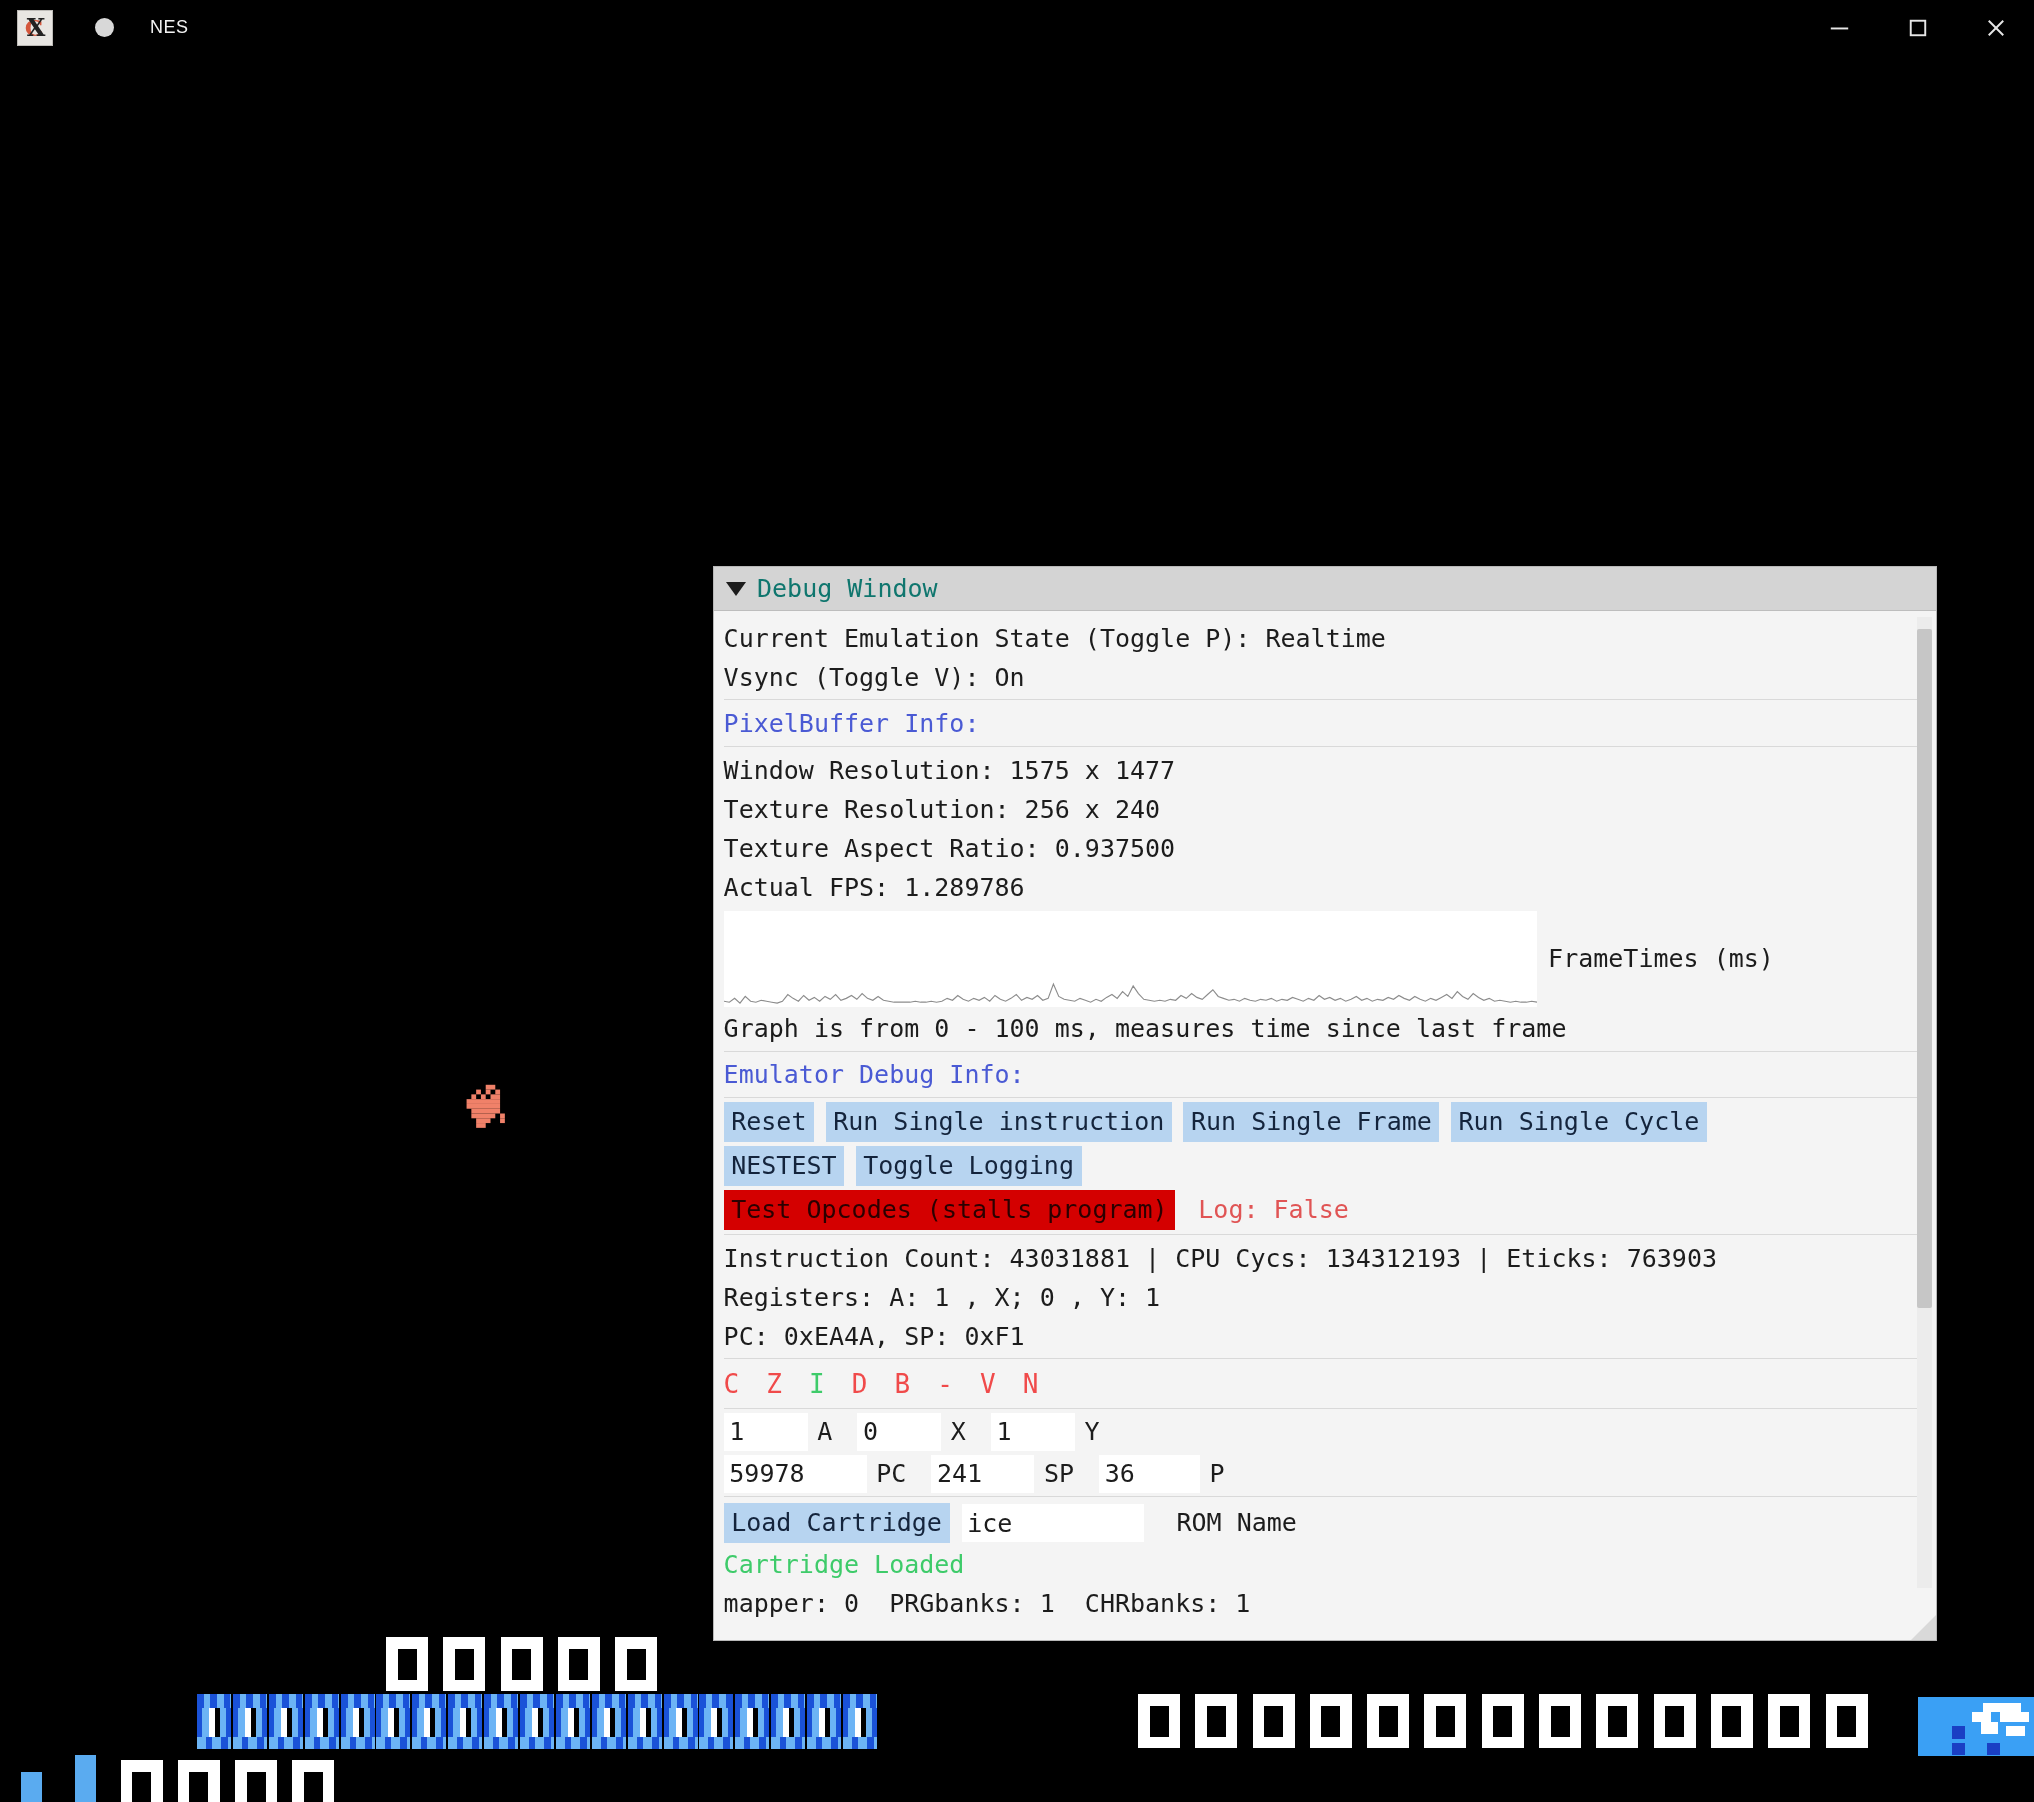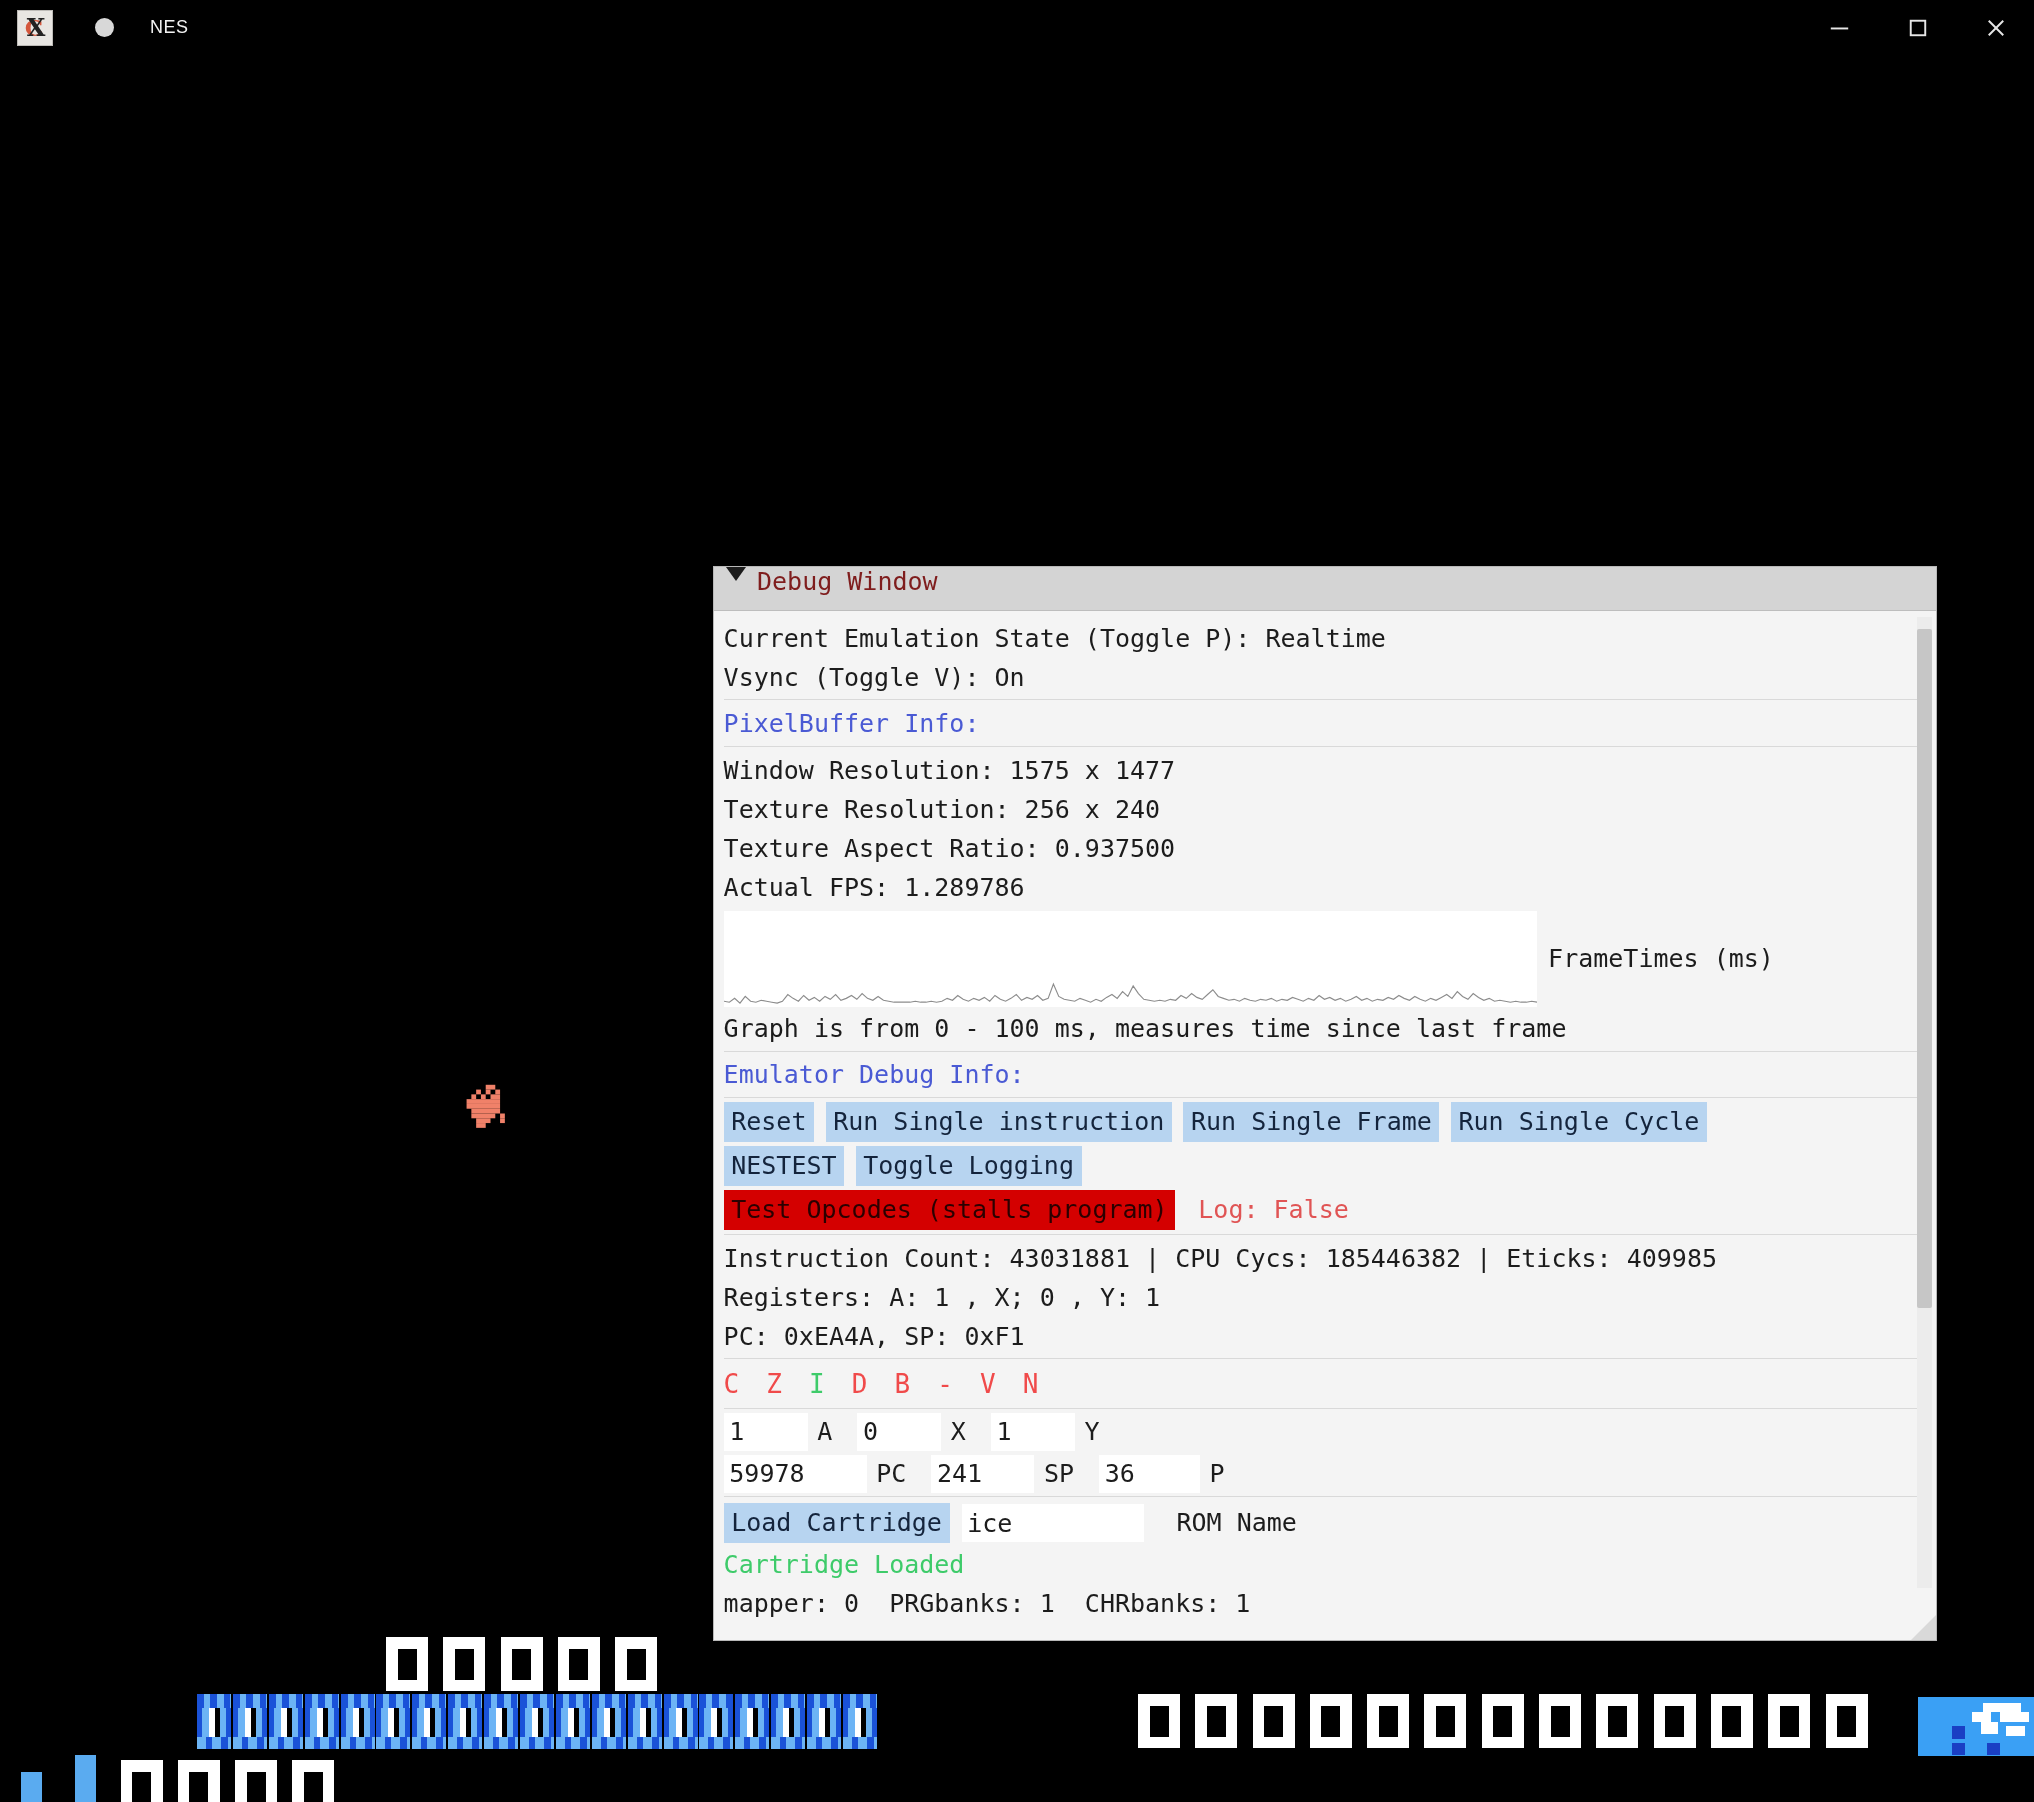--- a/index.html
+++ b/index.html
@@ -88,22 +88,22 @@
   
   .dbg {
     position:absolute; left:713px; top:566px; width:1224px; height:1075px;
     background:#f4f4f4; border:1px solid #b8b8b8;
     box-shadow:0 0 0 1px rgba(0,0,0,.07);
     font-family:"DejaVu Sans Mono", monospace;
     font-size:25px; color:#1c1c1c; overflow:hidden;
   }
   .dbg-title {
     height:44px; background:#d4d4d4; border-bottom:1px solid #bdbdbd;
-    display:flex; align-items:flex-start; padding:0 11.5px; gap:11.5px;
-    font-size:25px; color:#7f1d1d;
+    display:flex; align-items:center; padding:0 11.5px; gap:11.5px;
+    font-size:25px; color:#0f766e;
   }
   .tri { width:0;height:0;border-left:10.5px solid transparent;border-right:10.5px solid transparent;border-top:14.3px solid #1c1c1c; }
   .dbg-body { position:relative; height:1030px; padding:7.6px 9.6px 0 9.6px; overflow:hidden; }
 
   .line { line-height:39px; white-space:pre; }
   .sep { height:1px; background:#d9d9d9; margin:2.9px 0 3.8px 0; }
   .hdr { color:#4a5ad4; line-height:39px; }
 
   
   .graphwrap { display:flex; align-items:flex-start; gap:11.5px; margin:3.8px 0 1.9px 0; }
@@ -319,21 +319,21 @@
         <button class="ibtn">NESTEST</button>
         <button class="ibtn">Toggle Logging</button>
       </div>
 
       <div class="btnrow">
         <button class="ibtn ibtn-red">Test Opcodes (stalls program)</button>
         <span class="logtxt">Log: False</span>
       </div>
 
       <div class="sep"></div>
-      <div class="line clip">Instruction Count: 43031881 | CPU Cycs: 185446382 | Eticks: 409985</div>
+      <div class="line clip">Instruction Count: 43031881 | CPU Cycs: 134312193 | Eticks: 763903</div>
       <div class="line">Registers: A: 1 , X; 0 , Y: 1</div>
       <div class="line">PC: 0xEA4A, SP: 0xF1</div>
       <div class="sep"></div>
 
       <div class="flags">
         <span class="f-red">C</span>
         <span class="f-red">Z</span>
         <span class="f-grn">I</span>
         <span class="f-red">D</span>
         <span class="f-red">B</span>

